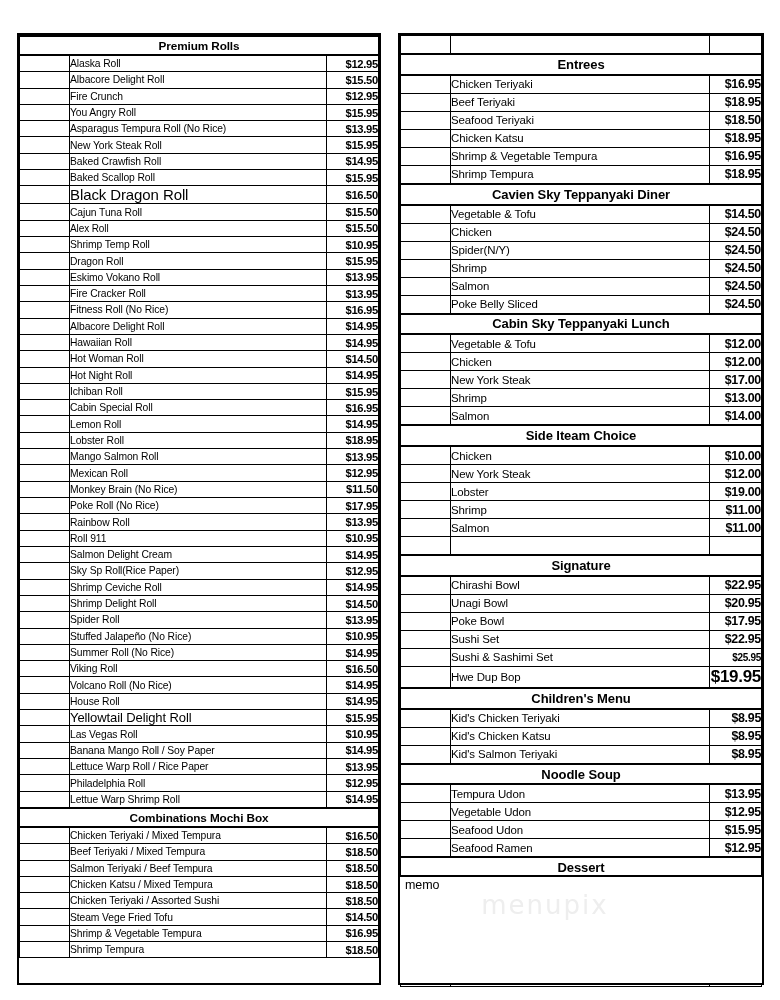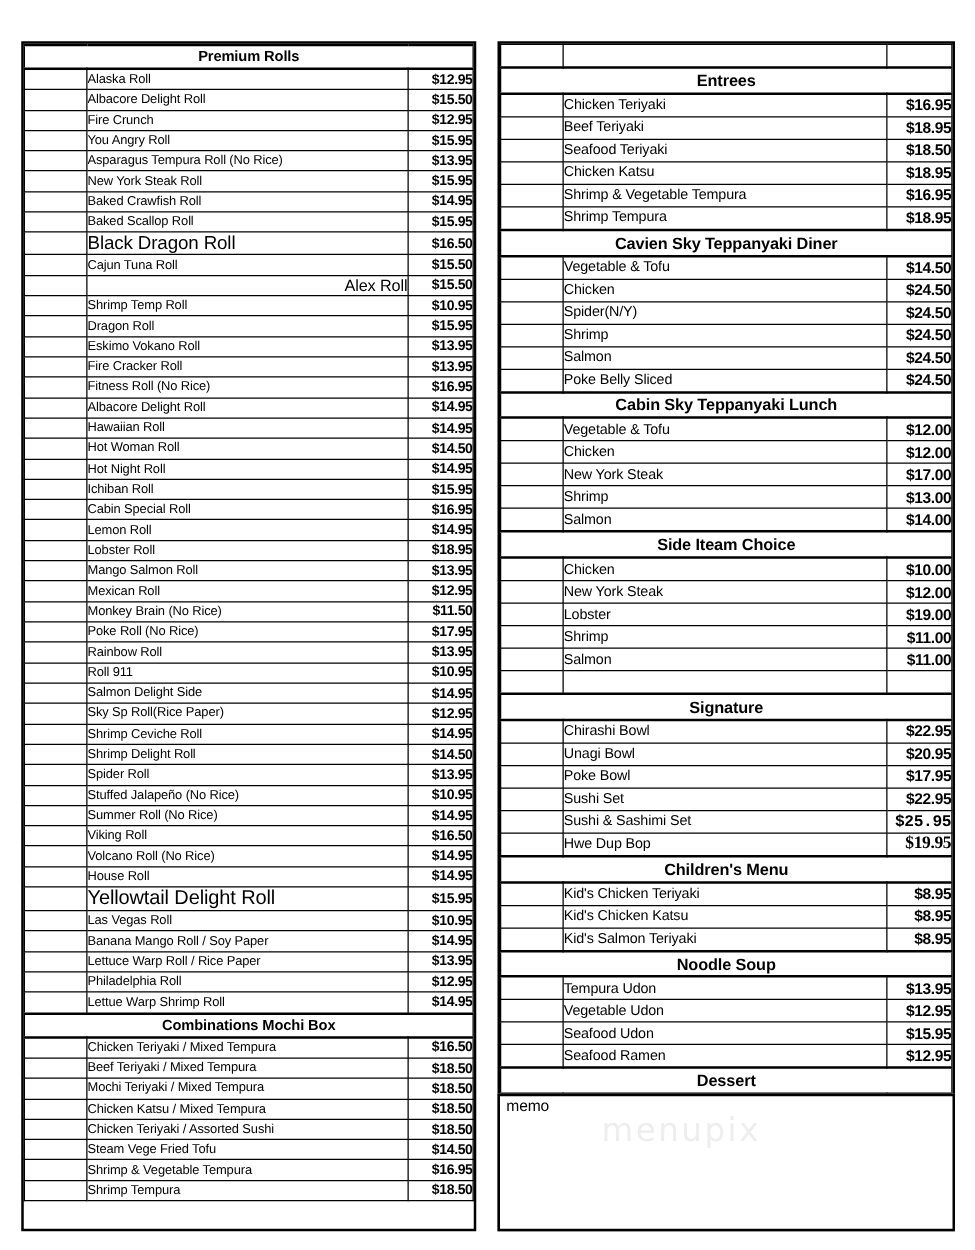--- a/index.html
+++ b/index.html
@@ -178,21 +178,21 @@
             <td class="cell-name" style="height: 15.3248px; font-size: 15px;">Black Dragon Roll</td>
             <td class="cell-price" style="height: 15.3248px; font-size: 11.2263px;">$16.50</td>
           </tr>
           <tr class="item-row">
             <td class="cell-gutter" style="height: 15.3248px; font-size: 10.3353px;"></td>
             <td class="cell-name" style="height: 15.3248px; font-size: 10.3353px;">Cajun Tuna Roll</td>
             <td class="cell-price" style="height: 15.3248px; font-size: 11.2263px;">$15.50</td>
           </tr>
           <tr class="item-row">
             <td class="cell-gutter" style="height: 15.3248px; font-size: 10.3353px;"></td>
-            <td class="cell-name" style="height: 15.3248px; font-size: 13px; text-align: right;">Alex Roll</td>
+            <td class="cell-name" style="height: 15.3248px; font-size: 10px;">Alex Roll</td>
             <td class="cell-price" style="height: 15.3248px; font-size: 11.2263px;">$15.50</td>
           </tr>
           <tr class="item-row">
             <td class="cell-gutter" style="height: 15.3248px; font-size: 10.3353px;"></td>
             <td class="cell-name" style="height: 15.3248px; font-size: 10.3353px;">Shrimp Temp Roll</td>
             <td class="cell-price" style="height: 15.3248px; font-size: 11.2263px;">$10.95</td>
           </tr>
           <tr class="item-row">
             <td class="cell-gutter" style="height: 15.3248px; font-size: 10.3353px;"></td>
             <td class="cell-name" style="height: 15.3248px; font-size: 10.3353px;">Dragon Roll</td>
@@ -278,21 +278,21 @@
             <td class="cell-name" style="height: 15.3248px; font-size: 10.3353px;">Rainbow Roll</td>
             <td class="cell-price" style="height: 15.3248px; font-size: 11.2263px;">$13.95</td>
           </tr>
           <tr class="item-row">
             <td class="cell-gutter" style="height: 15.3248px; font-size: 10.3353px;"></td>
             <td class="cell-name" style="height: 15.3248px; font-size: 10.3353px;">Roll 911</td>
             <td class="cell-price" style="height: 15.3248px; font-size: 11.2263px;">$10.95</td>
           </tr>
           <tr class="item-row">
             <td class="cell-gutter" style="height: 15.3248px; font-size: 10.3353px;"></td>
-            <td class="cell-name" style="height: 15.3248px; font-size: 10.3353px;">Salmon Delight Side</td>
+            <td class="cell-name" style="height: 15.3248px; font-size: 10.3353px;">Salmon Delight Cream</td>
             <td class="cell-price" style="height: 15.3248px; font-size: 11.2263px;">$14.95</td>
           </tr>
           <tr class="item-row">
             <td class="cell-gutter" style="height: 15.3248px; font-size: 10.3353px;"></td>
             <td class="cell-name" style="height: 15.3248px; font-size: 10.3353px;">Sky Sp Roll(Rice Paper)</td>
             <td class="cell-price" style="height: 15.3248px; font-size: 11.2263px;">$12.95</td>
           </tr>
           <tr class="item-row">
             <td class="cell-gutter" style="height: 15.3248px; font-size: 10.3353px;"></td>
             <td class="cell-name" style="height: 15.3248px; font-size: 10.3353px;">Shrimp Ceviche Roll</td>
@@ -328,21 +328,21 @@
             <td class="cell-name" style="height: 15.3248px; font-size: 10.3353px;">Volcano Roll (No Rice)</td>
             <td class="cell-price" style="height: 15.3248px; font-size: 11.2263px;">$14.95</td>
           </tr>
           <tr class="item-row">
             <td class="cell-gutter" style="height: 15.3248px; font-size: 10.3353px;"></td>
             <td class="cell-name" style="height: 15.3248px; font-size: 10.3353px;">House Roll</td>
             <td class="cell-price" style="height: 15.3248px; font-size: 11.2263px;">$14.95</td>
           </tr>
           <tr class="item-row">
             <td class="cell-gutter" style="height: 15.3248px; font-size: 10.3353px;"></td>
-            <td class="cell-name" style="height: 15.3248px; font-size: 16px;">Yellowtail Delight Roll</td>
+            <td class="cell-name" style="height: 15.3248px; font-size: 13px;">Yellowtail Delight Roll</td>
             <td class="cell-price" style="height: 15.3248px; font-size: 11.2263px;">$15.95</td>
           </tr>
           <tr class="item-row">
             <td class="cell-gutter" style="height: 15.3248px; font-size: 10.3353px;"></td>
             <td class="cell-name" style="height: 15.3248px; font-size: 10.3353px;">Las Vegas Roll</td>
             <td class="cell-price" style="height: 15.3248px; font-size: 11.2263px;">$10.95</td>
           </tr>
           <tr class="item-row">
             <td class="cell-gutter" style="height: 15.3248px; font-size: 10.3353px;"></td>
             <td class="cell-name" style="height: 15.3248px; font-size: 10.3353px;">Banana Mango Roll / Soy Paper</td>
@@ -371,21 +371,21 @@
             <td class="cell-name" style="height: 15.3248px; font-size: 10.3353px;">Chicken Teriyaki / Mixed Tempura</td>
             <td class="cell-price" style="height: 15.3248px; font-size: 11.2263px;">$16.50</td>
           </tr>
           <tr class="item-row">
             <td class="cell-gutter" style="height: 15.3248px; font-size: 10.3353px;"></td>
             <td class="cell-name" style="height: 15.3248px; font-size: 10.3353px;">Beef Teriyaki / Mixed Tempura</td>
             <td class="cell-price" style="height: 15.3248px; font-size: 11.2263px;">$18.50</td>
           </tr>
           <tr class="item-row">
             <td class="cell-gutter" style="height: 15.3248px; font-size: 10.3353px;"></td>
-            <td class="cell-name" style="height: 15.3248px; font-size: 10.3353px;">Mochi Teriyaki / Mixed Tempura</td>
+            <td class="cell-name" style="height: 15.3248px; font-size: 10.3353px;">Salmon Teriyaki / Beef Tempura</td>
             <td class="cell-price" style="height: 15.3248px; font-size: 11.2263px;">$18.50</td>
           </tr>
           <tr class="item-row">
             <td class="cell-gutter" style="height: 15.3248px; font-size: 10.3353px;"></td>
             <td class="cell-name" style="height: 15.3248px; font-size: 10.3353px;">Chicken Katsu / Mixed Tempura</td>
             <td class="cell-price" style="height: 15.3248px; font-size: 11.2263px;">$18.50</td>
           </tr>
           <tr class="item-row">
             <td class="cell-gutter" style="height: 15.3248px; font-size: 10.3353px;"></td>
             <td class="cell-name" style="height: 15.3248px; font-size: 10.3353px;">Chicken Teriyaki / Assorted Sushi</td>
@@ -569,26 +569,26 @@
             <td class="cell-price" style="height: 17.0027px; font-size: 12.4555px;">$17.95</td>
           </tr>
           <tr class="item-row">
             <td class="cell-gutter" style="height: 17.0027px; font-size: 11.4669px;"></td>
             <td class="cell-name" style="height: 17.0027px; font-size: 11.4669px;">Sushi Set</td>
             <td class="cell-price" style="height: 17.0027px; font-size: 12.4555px;">$22.95</td>
           </tr>
           <tr class="item-row">
             <td class="cell-gutter" style="height: 17.0027px; font-size: 11.4669px;"></td>
             <td class="cell-name" style="height: 17.0027px; font-size: 11.4669px;">Sushi &amp; Sashimi Set</td>
-            <td class="cell-price" style="height: 17.0027px; font-size: 13px; font-family: Liberation Mono, monospace;">$25.95</td>
+            <td class="cell-price" style="height: 17.0027px; font-size: 10px;">$25.95</td>
           </tr>
           <tr class="item-row">
             <td class="cell-gutter" style="height: 17.0027px; font-size: 11.4669px;"></td>
             <td class="cell-name" style="height: 17.0027px; font-size: 11.4669px;">Hwe Dup Bop</td>
-            <td class="cell-price" style="height: 17.0027px; font-size: 14px; font-family: Liberation Serif, serif;">$19.95</td>
+            <td class="cell-price" style="height: 17.0027px; font-size: 17px;">$19.95</td>
           </tr>
           <tr class="section-row">
             <td class="cell-section" colspan="3" style="height: 18.7821px; font-size: 13.0486px;">Children's Menu</td>
           </tr>
           <tr class="item-row">
             <td class="cell-gutter" style="height: 17.0027px; font-size: 11.4669px;"></td>
             <td class="cell-name" style="height: 17.0027px; font-size: 11.4669px;">Kid's Chicken Teriyaki</td>
             <td class="cell-price" style="height: 17.0027px; font-size: 12.4555px;">$8.95</td>
           </tr>
           <tr class="item-row">

